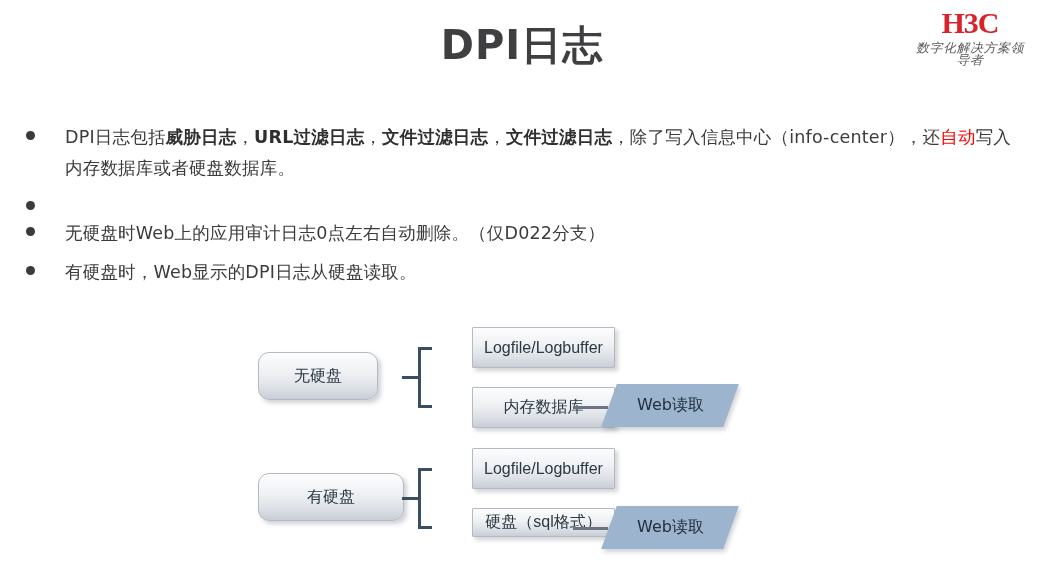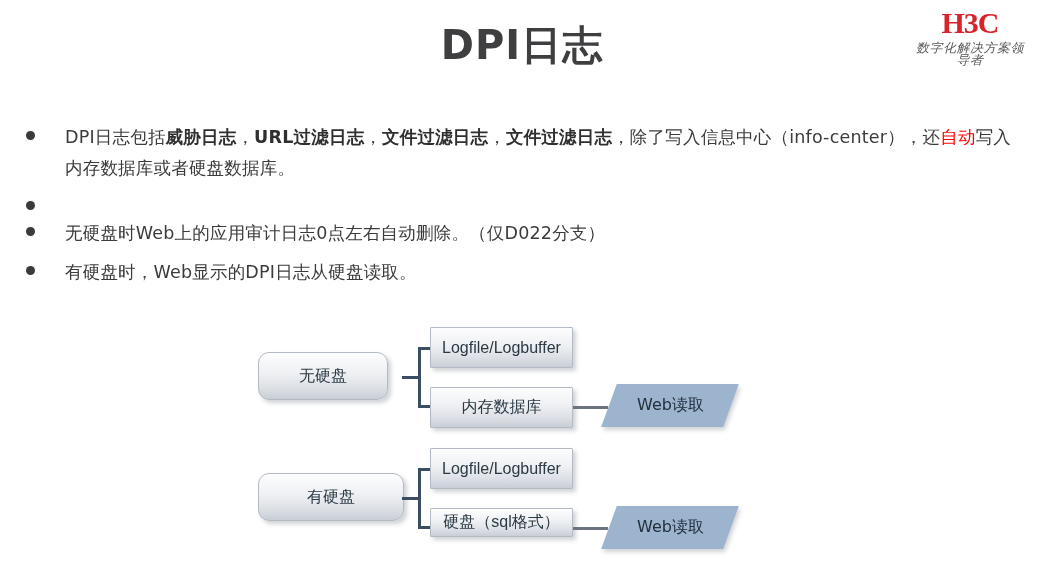--- a/index.html
+++ b/index.html
@@ -103,20 +103,21 @@
     background: linear-gradient(to bottom, #fdfdfe 0%, #eef0f3 45%, #dde0e6 75%, #c9ced6 100%);
     border: 1px solid #b4bac3;
     box-shadow: 3px 3px 4px rgba(120,125,135,0.35);
   }
   .node.rounded {
     border-radius: 11px;
   }
   .node.rect {
     border-radius: 1px;
     font-family: "Liberation Sans", "DejaVu Sans", sans-serif;
+    margin-left: 42px;
   }
   .para {
     position: absolute;
     box-sizing: border-box;
     display: flex;
     align-items: center;
     justify-content: center;
     font-size: 16px;
     color: #22303c;
     background: #9cb4ce;
@@ -185,21 +186,21 @@
 
   <div class="bullet-row">
     <span class="bullet-dot"></span>
     <span class="bullet-text"><span>有硬盘时，Web显示的DPI日志从硬盘读取。</span></span>
   </div>
 
 </div>
 
 <div class="diagram">
 
-  <div class="node rounded" style="left:258px; top:32px; width:130px; height:48px;">
+  <div class="node rounded" style="left:258px; top:32px; width:120px; height:48px;">
     <span>无硬盘</span>
   </div>
 
   <div class="bracket" style="left:418px; top:27px; width:18px; height:61px;">
     <span class="vline"></span>
     <span class="stub top"></span>
     <span class="stub bot"></span>
     <span class="feed" style="left:-16px; top:29px; width:18px;"></span>
   </div>
 

